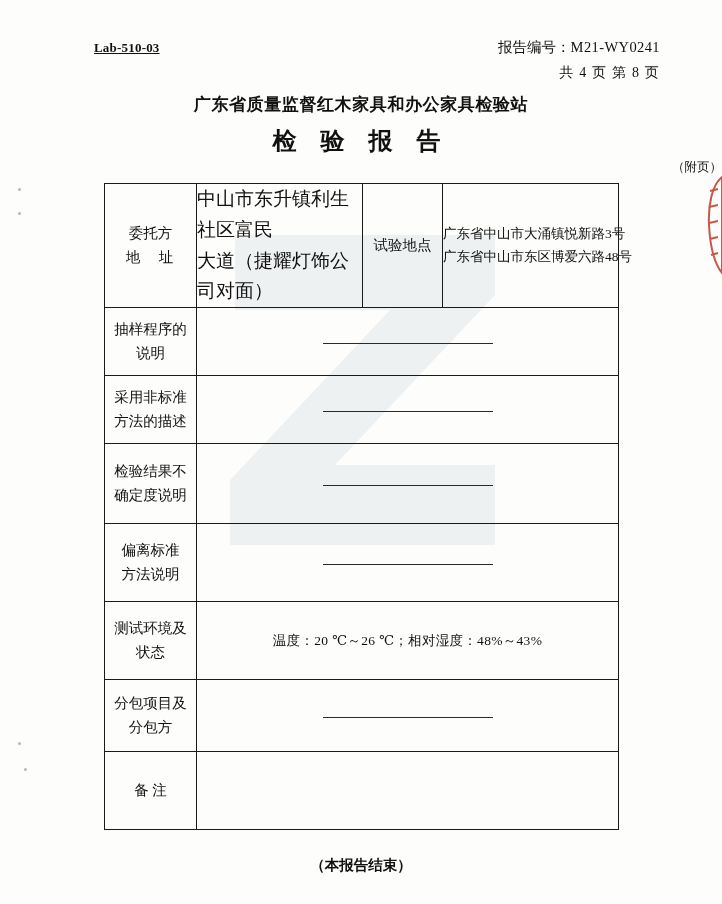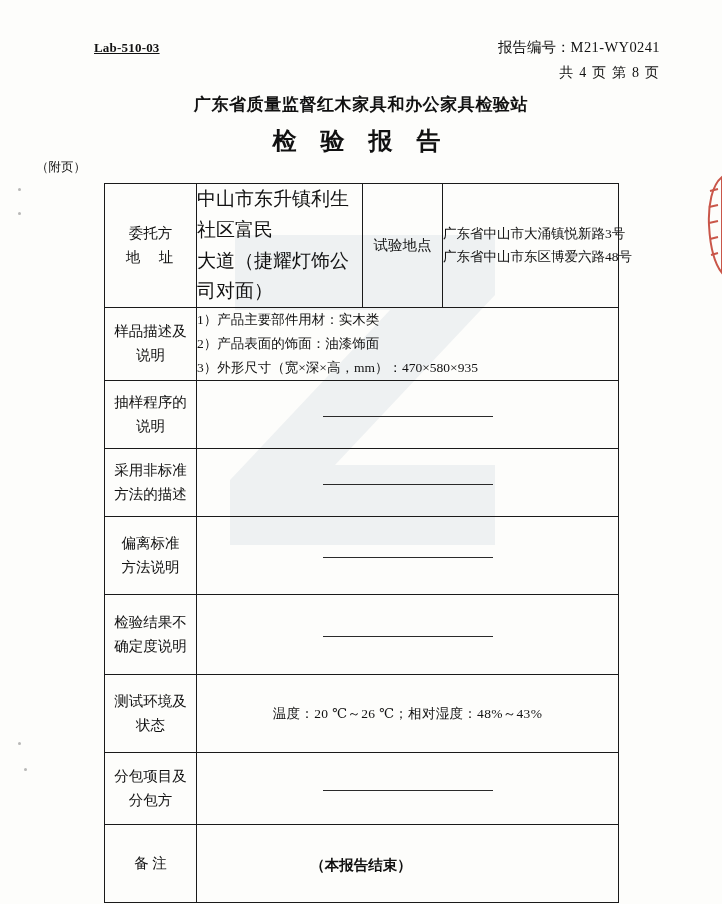--- a/index.html
+++ b/index.html
@@ -102,21 +102,21 @@
     top: 125px;
     text-align: center;
     font-size: 24px;
     font-weight: bold;
     letter-spacing: 9px;
   }
   .doc-subtitle {
     position: absolute;
     left: 0; right: 0;
     top: 159px;
-    text-align: left;
+    text-align: right;
     font-size: 12.5px;
     padding-left: 36px;
   }
 
   table.report {
     position: absolute;
     left: 104px;
     top: 183px;
     width: 514px;
     border-collapse: collapse;
@@ -235,31 +235,20 @@
           <div>中山市东升镇利生社区富民</div>
           <div>大道（捷耀灯饰公司对面）</div>
         </td>
         <td class="mid-lbl">试验地点</td>
         <td class="addr-cell">
           <div>广东省中山市大涌镇悦新路3号</div>
           <div>广东省中山市东区博爱六路48号</div>
         </td>
       </tr>
 
-      <tr style="height:66px">
-        <td class="lbl">
-          <div>样品描述及</div>
-          <div>说明</div>
-        </td>
-        <td class="cellpad desc-list" colspan="3">
-          <div>1）产品主要部件用材：实木类</div>
-          <div>2）产品表面的饰面：油漆饰面</div>
-          <div>3）外形尺寸（宽×深×高，mm）：470×580×935</div>
-        </td>
-      </tr>
 
       <tr style="height:68px">
         <td class="lbl">
           <div>抽样程序的</div>
           <div>说明</div>
         </td>
         <td class="cellpad dash-wrap" colspan="3">
           <span class="dash"></span>
         </td>
       </tr>
@@ -267,40 +256,40 @@
       <tr style="height:68px">
         <td class="lbl">
           <div>采用非标准</div>
           <div>方法的描述</div>
         </td>
         <td class="cellpad dash-wrap" colspan="3">
           <span class="dash"></span>
         </td>
       </tr>
 
+      <tr style="height:80px">
+        <td class="lbl">
+          <div>检验结果不</div>
+          <div>确定度说明</div>
+        </td>
+        <td class="cellpad dash-wrap" colspan="3">
+          <span class="dash"></span>
+        </td>
+      </tr>
+
       <tr style="height:78px">
         <td class="lbl">
           <div>偏离标准</div>
           <div>方法说明</div>
         </td>
         <td class="cellpad dash-wrap" colspan="3">
           <span class="dash"></span>
         </td>
       </tr>
 
-      <tr style="height:80px">
-        <td class="lbl">
-          <div>检验结果不</div>
-          <div>确定度说明</div>
-        </td>
-        <td class="cellpad dash-wrap" colspan="3">
-          <span class="dash"></span>
-        </td>
-      </tr>
-
       <tr style="height:78px">
         <td class="lbl">
           <div>测试环境及</div>
           <div>状态</div>
         </td>
         <td class="cellpad env-text" colspan="3">温度：20 ℃～26 ℃；相对湿度：48%～43%</td>
       </tr>
 
       <tr style="height:72px">
         <td class="lbl">

